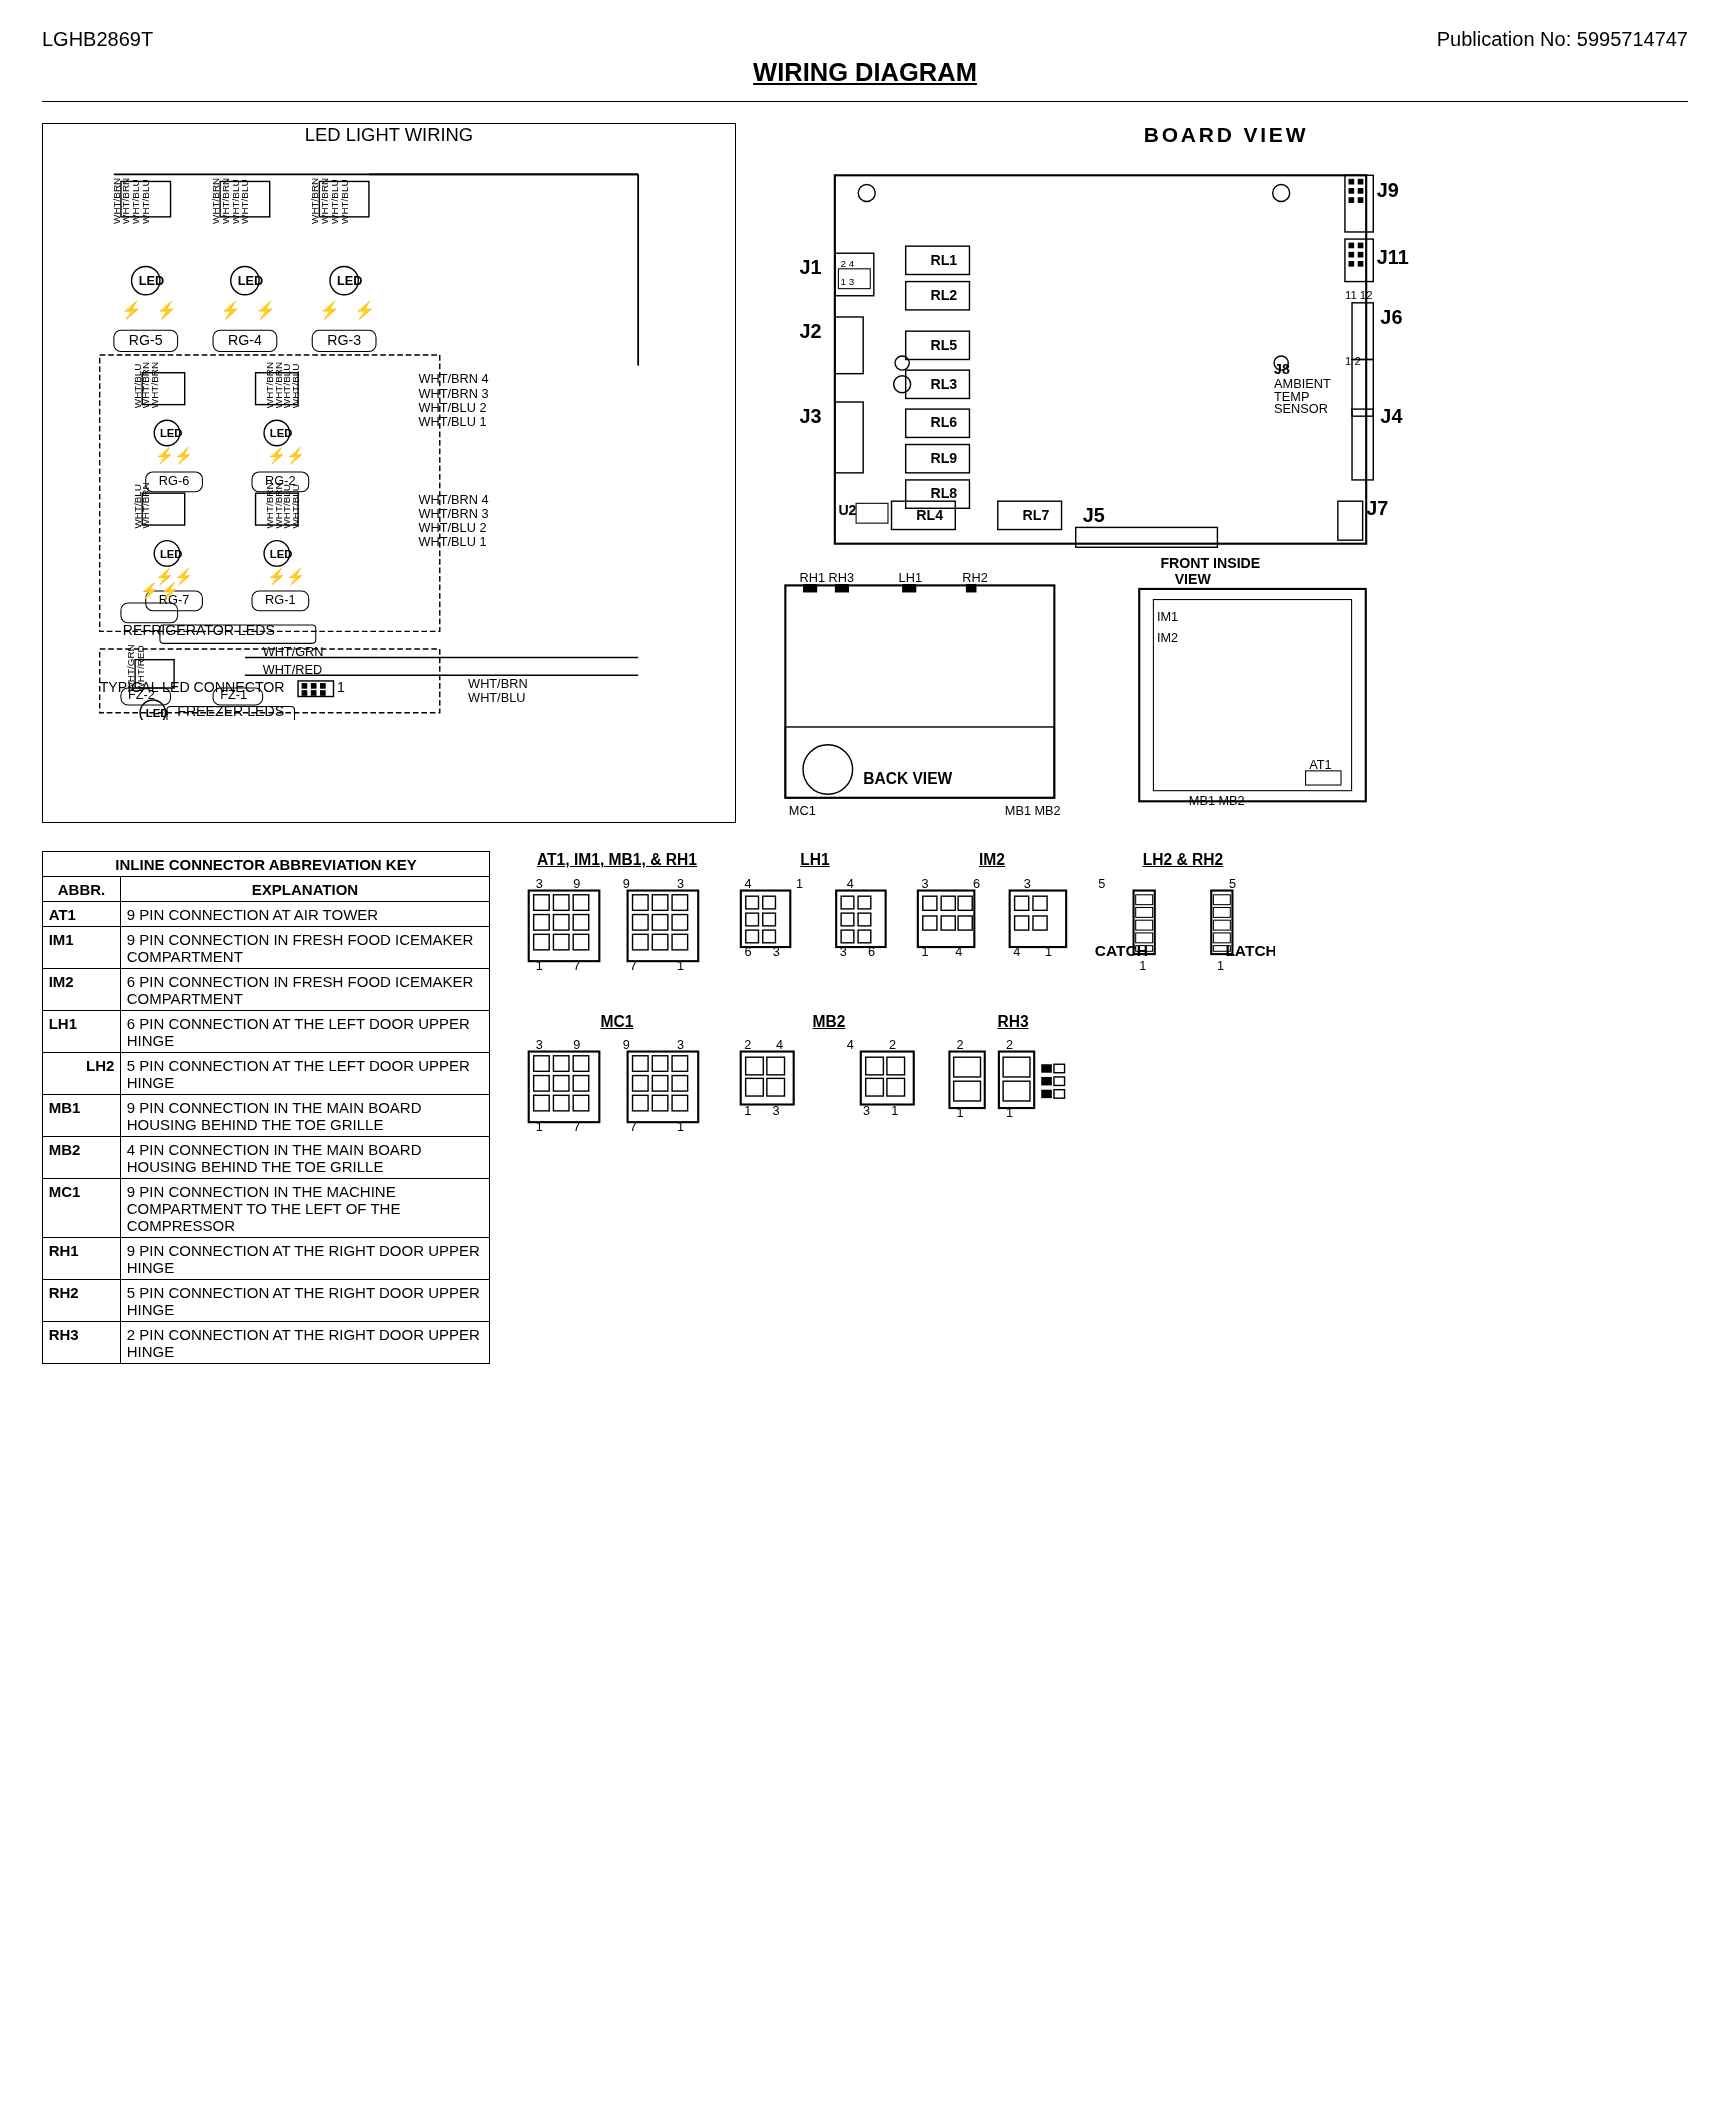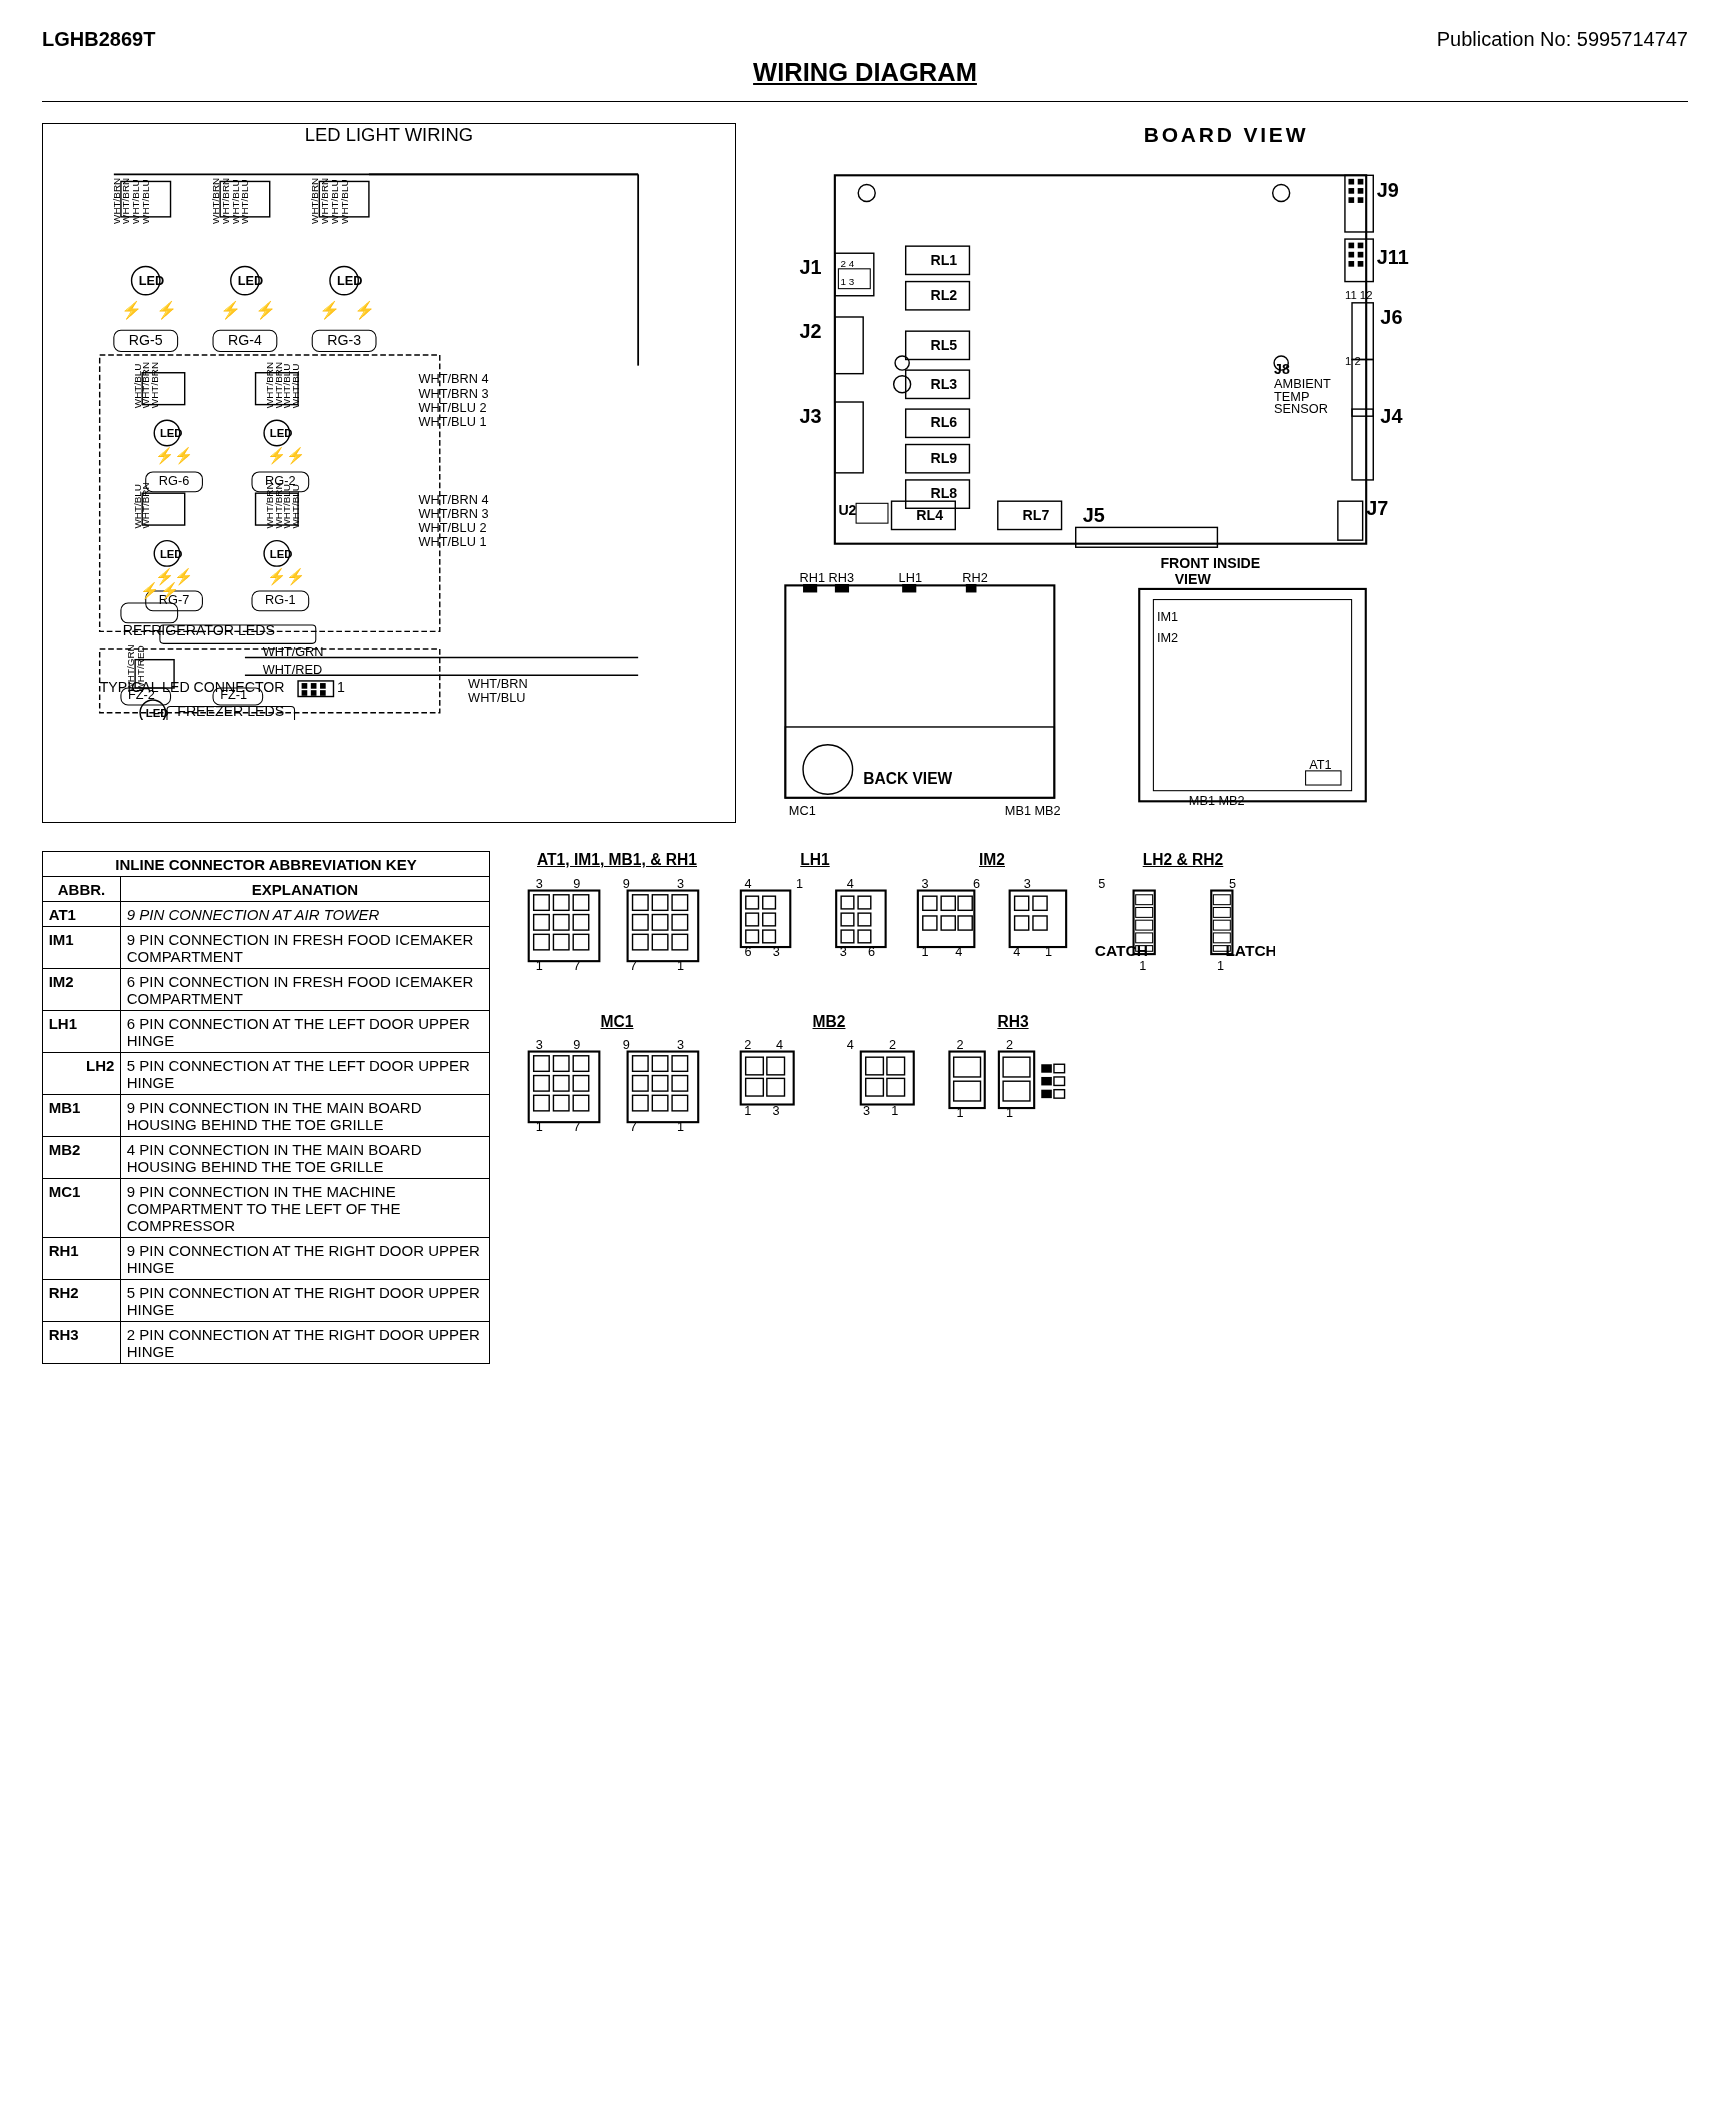--- a/index.html
+++ b/index.html
@@ -18,21 +18,21 @@
       background: #fff;
     }
     .header {
       display: flex;
       justify-content: space-between;
       align-items: center;
       margin-bottom: 7px;
     }
     .header-model {
       font-size: 20px;
-      font-weight: bold;
+      font-weight: normal;
     }
     .header-pub {
       font-size: 20px;
       font-weight: normal;
     }
     .title-section {
       text-align: center;
       margin-bottom: 14px;
     }
     .title-section h1 {
@@ -472,21 +472,21 @@
             <th colspan="2" style="font-size:15px;">INLINE CONNECTOR ABBREVIATION KEY</th>
           </tr>
           <tr>
             <th>ABBR.</th>
             <th>EXPLANATION</th>
           </tr>
         </thead>
         <tbody id="abbrev-tbody">
         <tr>
               <td style="white-space: nowrap; font-weight: bold;">AT1</td>
-              <td style="max-width: 283px; font-style: italic;">9 PIN CONNECTION AT AIR TOWER</td>
+              <td style="max-width: 283px;">9 PIN CONNECTION AT AIR TOWER</td>
             </tr>
             <tr>
               <td style="white-space: nowrap; font-weight: bold;">IM1</td>
               <td style="max-width: 283px;">9 PIN CONNECTION IN FRESH FOOD ICEMAKER COMPARTMENT</td>
             </tr>
             <tr>
               <td style="white-space: nowrap; font-weight: bold;">IM2</td>
               <td style="max-width: 283px;">6 PIN CONNECTION IN FRESH FOOD ICEMAKER COMPARTMENT</td>
             </tr>
             <tr>

